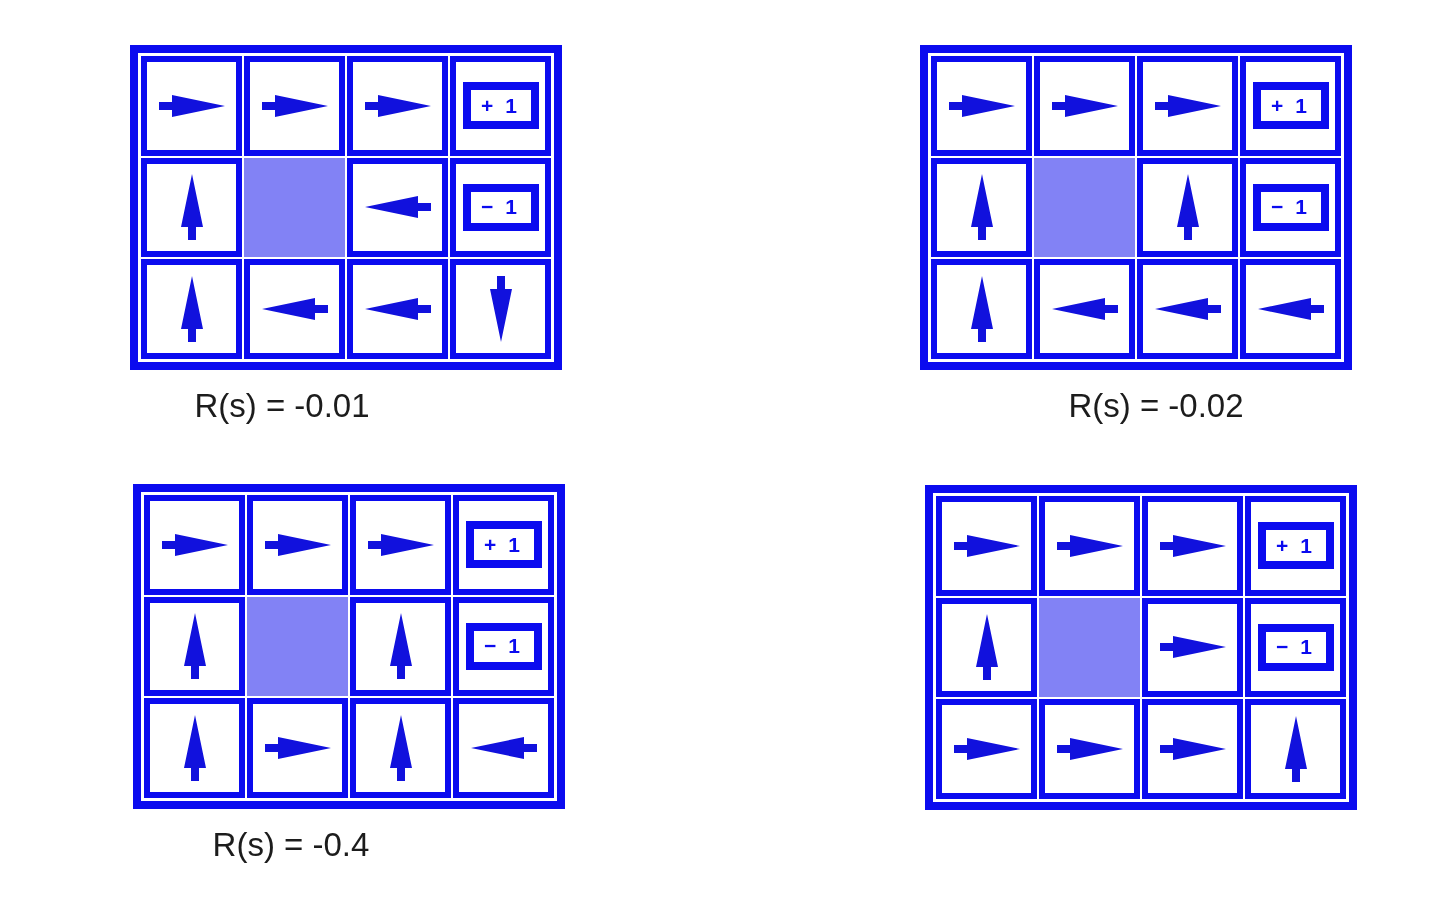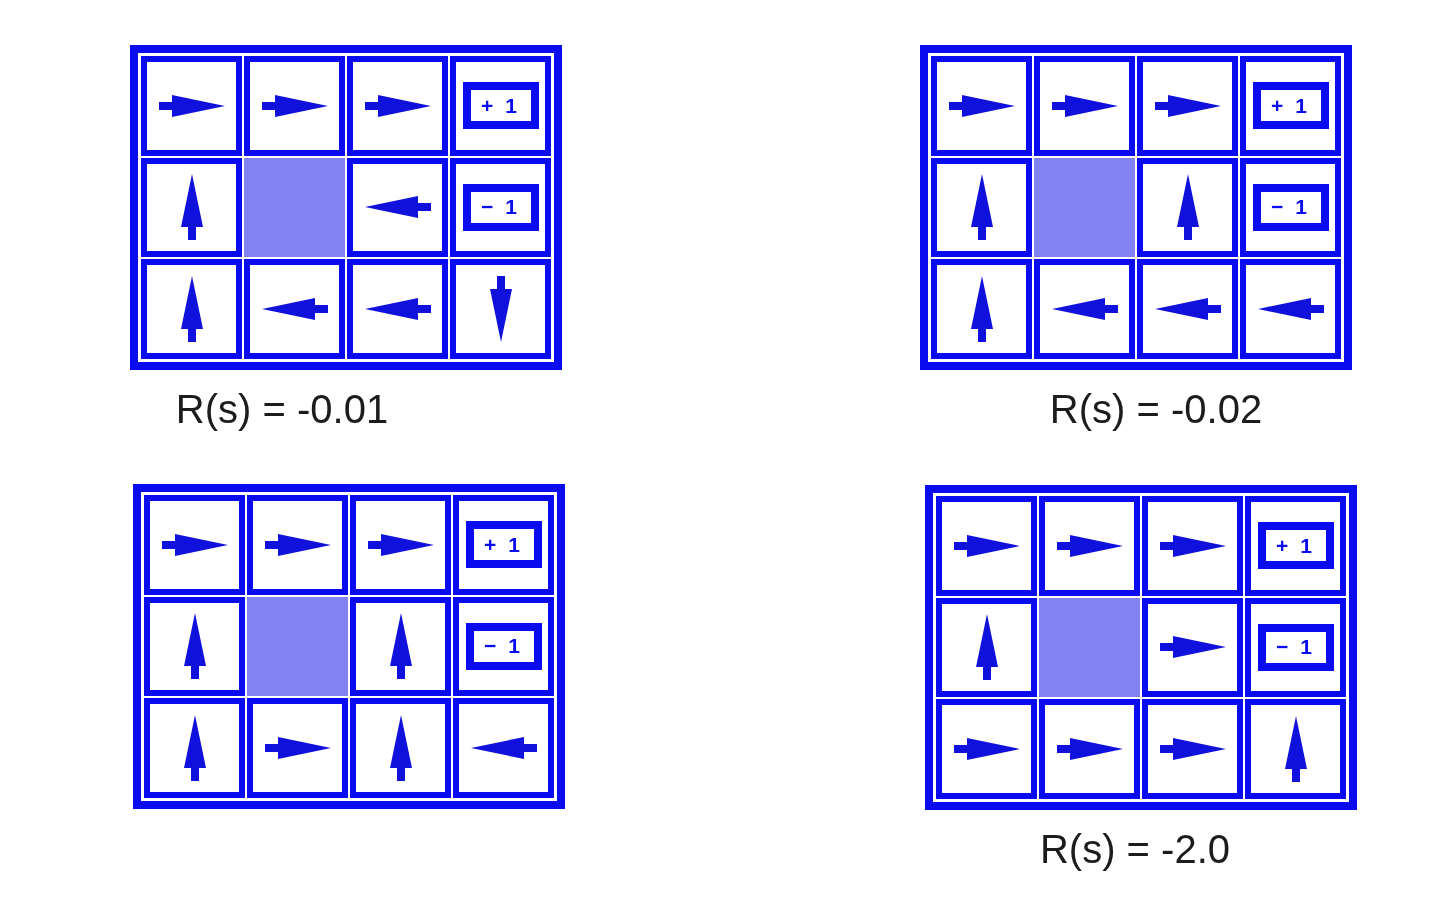--- a/index.html
+++ b/index.html
@@ -78,21 +78,21 @@
     font-weight: bold;
     font-size: 21px;
     letter-spacing: 3px;
     white-space: nowrap;
   }
 
   .caption {
     width: 432px;
     margin-top: 17px;
     text-align: center;
-    font-size: 40px;
+    font-size: 33px;
     color: var(--captioncolor);
   }
   .panel1 .caption { transform: translateX(-64px); }
   .panel2 .caption { transform: translateX(20px); }
   .panel3 .caption { transform: translateX(-58px); }
   .panel4 .caption { transform: translateX(-6px); }
 </style>
 </head>
 <body>
 
@@ -334,20 +334,21 @@
           </div>
           <div class="cell">
             <span class="arrow dir-left">
               <svg width="66" height="26" viewBox="0 0 66 26">
                 <polygon points="0,9 13,9 13,2 66,13 13,24 13,17 0,17" fill="currentColor"></polygon>
               </svg>
             </span>
           </div>
         </div>
     </div>
+    <figcaption class="caption">R(s) = -0.4</figcaption>
   </figure>
 
   <figure class="panel panel4" style="margin:0">
     <div class="grid">
       <div class="cells">
           <div class="cell">
             <span class="arrow dir-right">
               <svg width="66" height="26" viewBox="0 0 66 26">
                 <polygon points="0,9 13,9 13,2 66,13 13,24 13,17 0,17" fill="currentColor"></polygon>
               </svg>
@@ -415,16 +416,15 @@
           </div>
           <div class="cell">
             <span class="arrow dir-up">
               <svg width="66" height="26" viewBox="0 0 66 26">
                 <polygon points="0,9 13,9 13,2 66,13 13,24 13,17 0,17" fill="currentColor"></polygon>
               </svg>
             </span>
           </div>
         </div>
     </div>
-    <figcaption class="caption">R(s) = -2.0</figcaption>
   </figure>
 
 </div>
 
 </body></html>

